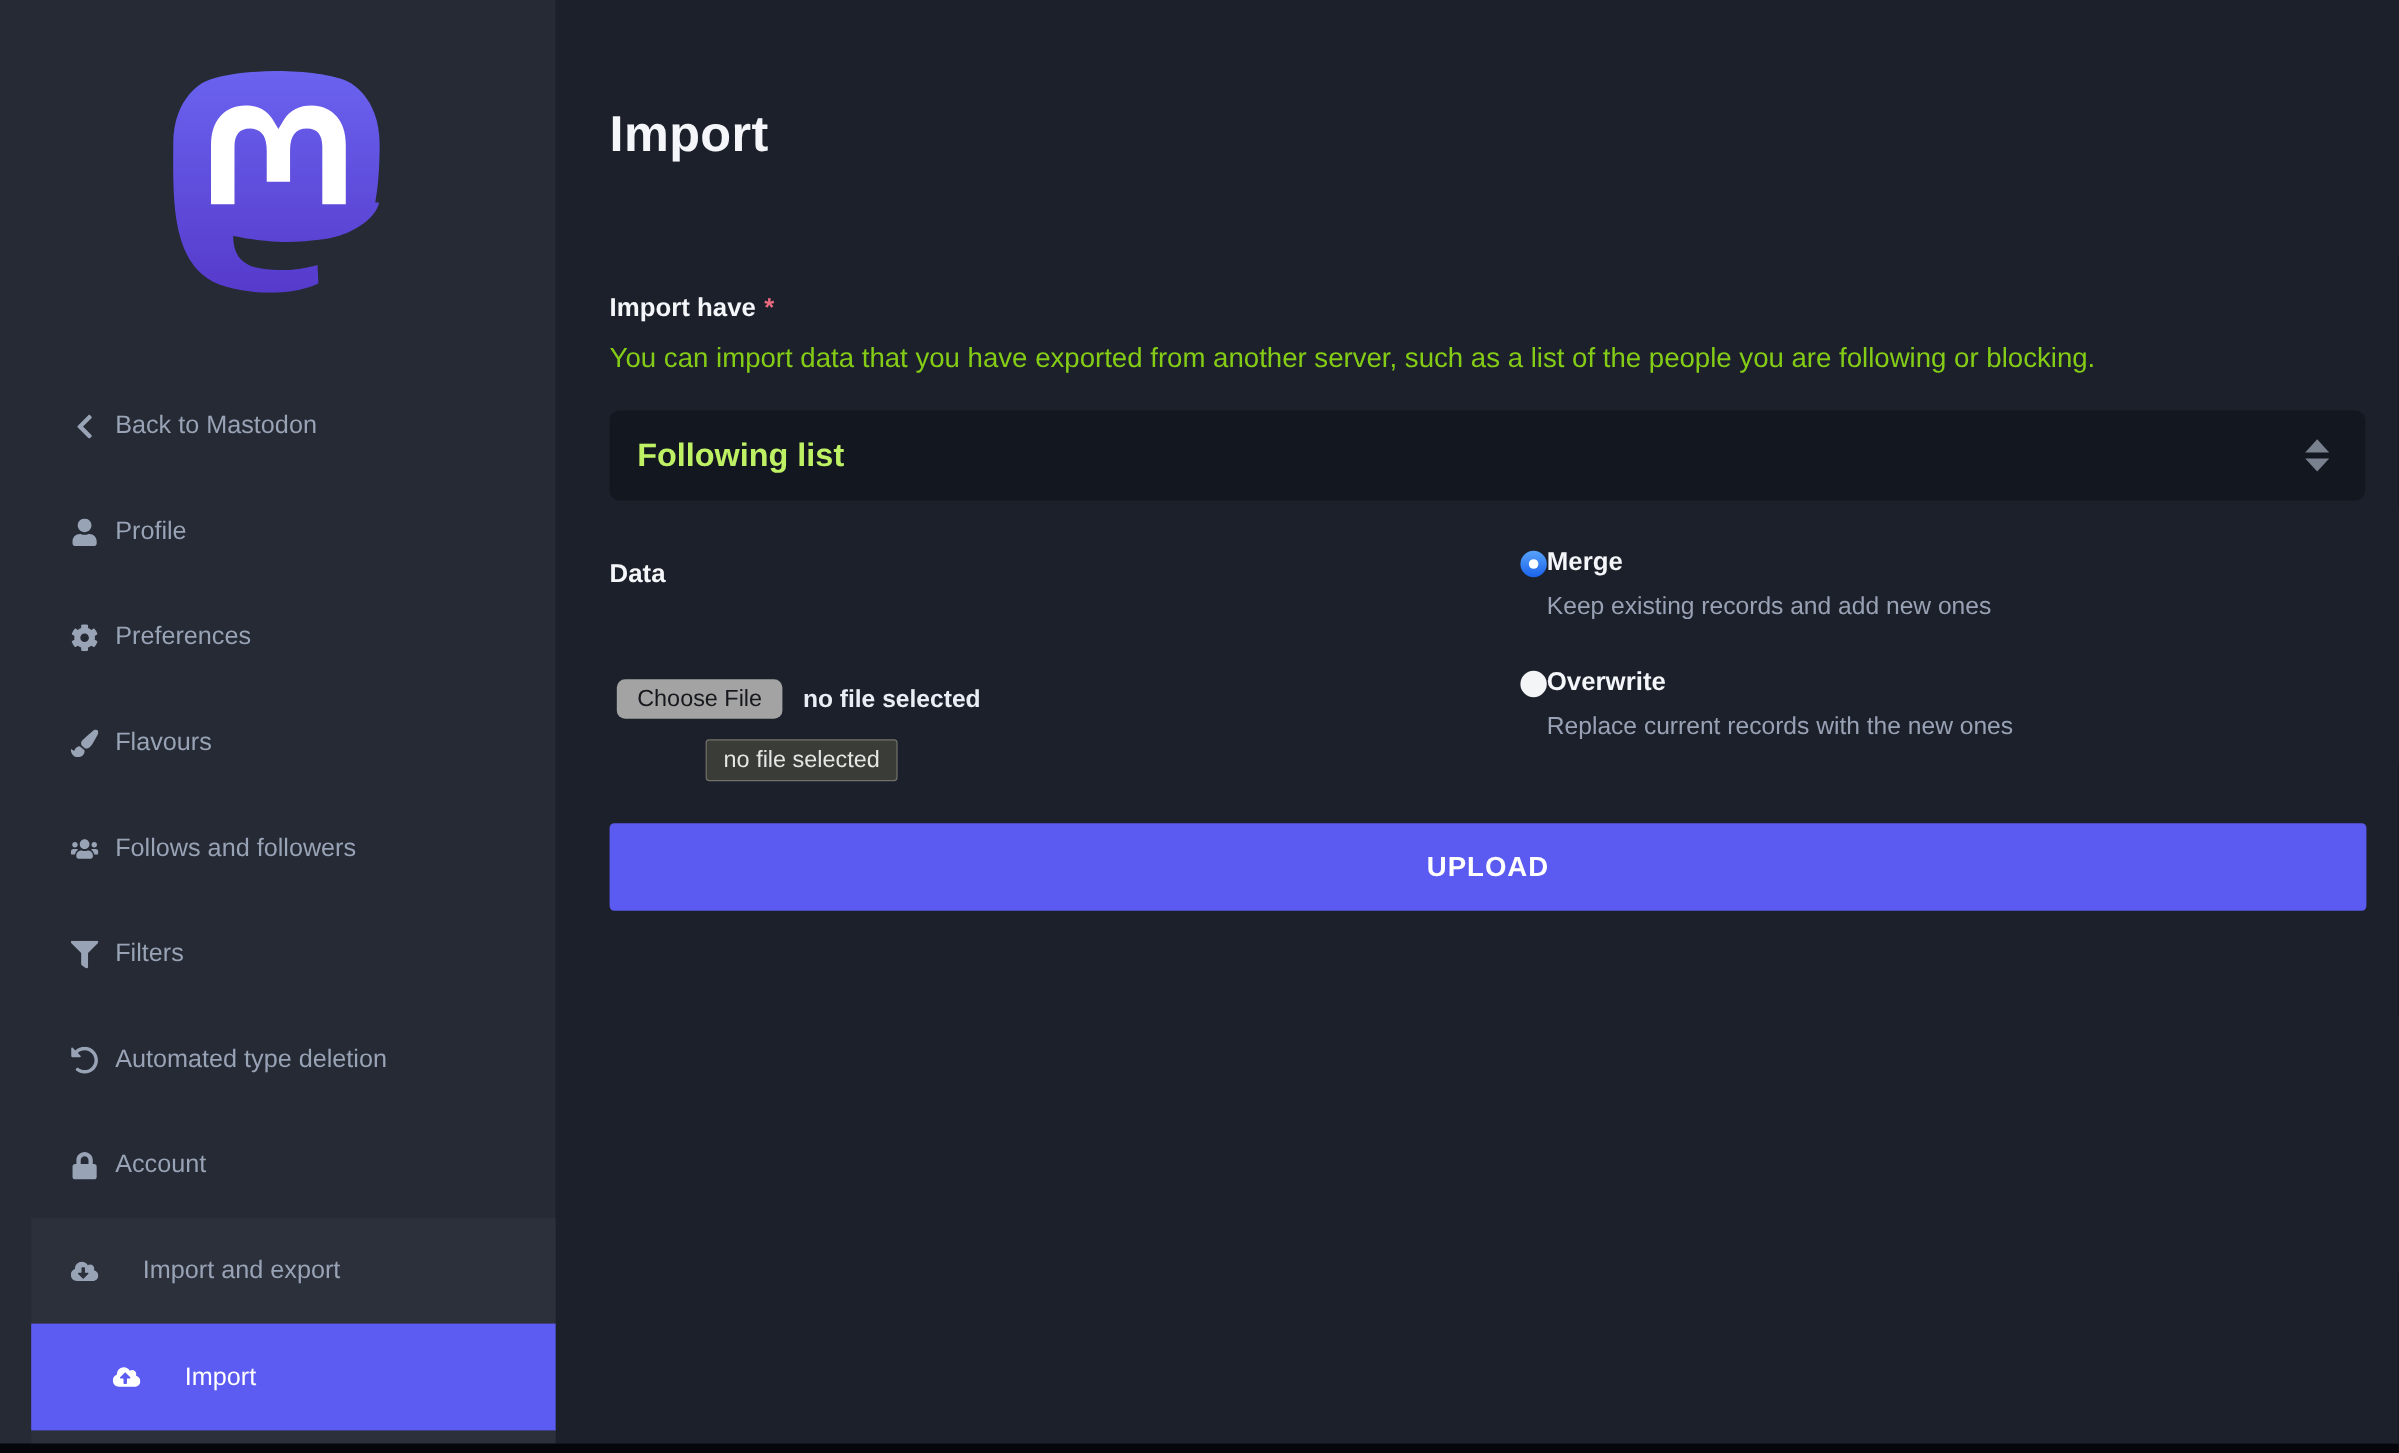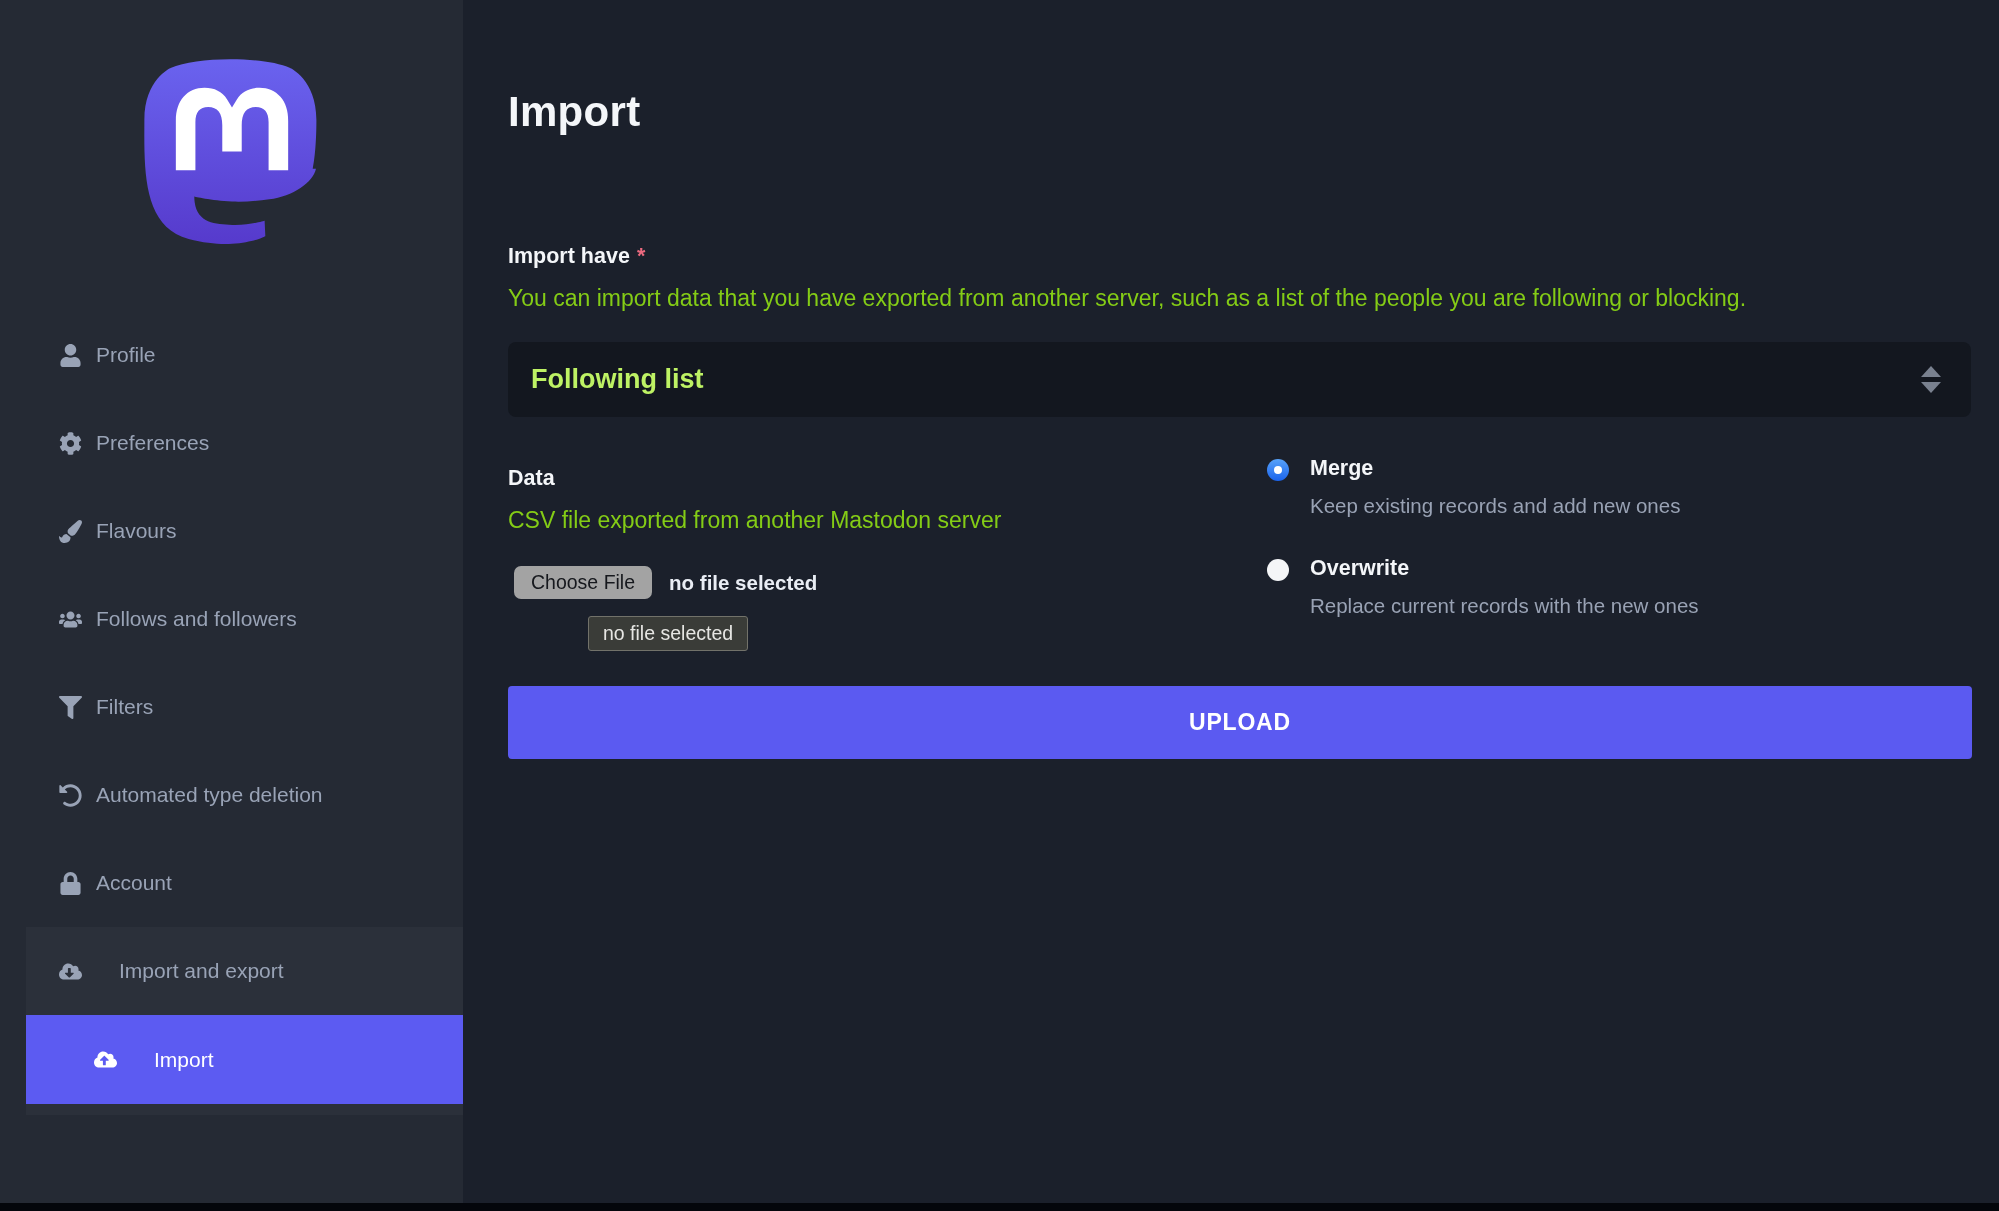--- a/index.html
+++ b/index.html
@@ -37,21 +37,21 @@
   .sort-arrows .up { width:0; height:0; border-left:10px solid transparent; border-right:10px solid transparent; border-bottom:11px solid #79818f; }
   .sort-arrows .down { width:0; height:0; border-left:10px solid transparent; border-right:10px solid transparent; border-top:11px solid #79818f; }
 
   .file-row { position:absolute; left:51px; top:566px; display:flex; align-items:center; gap:17px; }
   .choose-file-btn { background:#a3a3a3; color:#16181d; font-size:19.5px; font-family:inherit;
                      border:none; border-radius:7px; padding:5px 17px; height:33px; cursor:pointer; }
   .no-file-text { font-size:20.5px; font-weight:600; color:#e9edf4; }
   .file-tooltip { position:absolute; left:125px; top:616px; background:#3a3c38; border:1.5px solid #72726a;
                   border-radius:3px; padding:5px 14px; font-size:19.5px; color:#e6e6e3; white-space:nowrap; }
 
-  .radio-opt { position:absolute; display:flex; gap:21px; }
+  .radio-opt { position:absolute; display:flex; }
   .radio { width:22px; height:22px; border-radius:50%; flex:0 0 22px; margin-top:3px; cursor:pointer; position:relative; }
   .radio.selected { background:linear-gradient(#57a2f9,#1a63ec); }
   .radio.selected::after { content:""; position:absolute; left:7px; top:7px; width:8px; height:8px; border-radius:50%; background:#ffffff; }
   .radio.unselected { background:#f4f5f7; }
   .radio-texts .opt-label { font-size:21.5px; font-weight:700; color:#f4f6f9; }
   .radio-texts .opt-desc { font-size:20.5px; color:#99a2b4; margin-top:13px; }
 
   .upload-btn { position:absolute; left:45px; top:686px; width:1464px; height:73px; background:#5b5af1;
                 border:none; border-radius:4px; color:#ffffff; font-family:inherit; font-size:23px;
                 font-weight:700; letter-spacing:0.8px; cursor:pointer; }
@@ -69,20 +69,28 @@
             <stop offset="0" stop-color="#6a63ef"></stop>
             <stop offset="1" stop-color="#563acc"></stop>
           </linearGradient>
         </defs>
         <path fill="url(#mgrad)" d="M211.80734 139.0875c-3.18125 16.36625-28.4925 34.2775-57.5625 37.74875-15.15875 1.80875-30.08375 3.47125-45.99875 2.74125-26.0275-1.1925-46.565-6.2125-46.565-6.2125 0 2.53375 0.15625 4.94625 0.46875 7.2025 3.38375 25.68625 25.47 27.225 46.39125 27.9425 21.11625 0.7225 39.91875-5.20625 39.91875-5.20625l0.8675 19.09s-14.77 7.93125-41.08125 9.39c-14.50875 0.7975-32.52375-0.365-53.50625-5.91875C9.23234 213.82 1.40609 166.23125 0.20859 117.94375-0.15641 103.6075 0.06859 90.09125 0.06859 78.78125c0-49.37875 32.3525-63.8525 32.3525-63.8525C48.73609 7.4375 76.73484 4.24625 105.84234 4h0.715c29.10875 0.24625 57.125 3.4375 73.44125 10.92875 0 0 32.35125 14.47375 32.35125 63.8525 0 0 0.40625 36.43125-4.5425 60.25875"></path>
         <path fill="#ffffff" d="M177.50984 80.077v60.94125h-24.14375v-59.15c0-12.46875-5.24625-18.7975-15.74-18.7975-11.6025 0-17.4175 7.5075-17.4175 22.3525v32.37625H96.20734V85.42325c0-14.845-5.81625-22.3525-17.41875-22.3525-10.49375 0-15.74 6.32875-15.74 18.7975v59.15H38.90484V80.077c0-12.455 3.17125-22.3525 9.54125-29.675 6.56875-7.3225 15.17125-11.07625 25.85-11.07625 12.355 0 21.71125 4.74875 27.8975 14.2475l6.01375 10.08125 6.015-10.08125c6.185-9.49875 15.54125-14.2475 27.8975-14.2475 10.6775 0 19.28 3.75375 25.85 11.07625 6.36875 7.3225 9.54 17.22 9.54 29.675"></path>
       </svg>
     </div>
 
     <nav class="nav">
+      <div class="nav-item">
+        <span class="nicon">
+          <svg viewBox="0 0 320 512">
+              <path fill="currentColor" d="M34.52 239.03L228.87 44.69c9.37-9.37 24.57-9.37 33.94 0l22.67 22.67c9.36 9.36 9.37 24.52.04 33.9L131.49 256l154.02 154.75c9.34 9.38 9.32 24.54-.04 33.9l-22.67 22.67c-9.37 9.37-24.57 9.37-33.94 0L34.52 272.97c-9.37-9.37-9.37-24.57 0-33.94z"></path>
+            </svg>
+        </span>
+        <span class="nlabel">Back to Mastodon</span>
+      </div>
 
       <div class="nav-item">
         <span class="nicon">
           <svg viewBox="0 0 448 512">
               <path fill="currentColor" d="M224 256c70.7 0 128-57.3 128-128S294.7 0 224 0 96 57.3 96 128s57.3 128 128 128zm89.6 32h-16.7c-22.2 10.2-46.9 16-72.9 16s-50.6-5.8-72.9-16h-16.7C60.2 288 0 348.2 0 422.4V464c0 26.5 21.5 48 48 48h352c26.5 0 48-21.5 48-48v-41.6c0-74.2-60.2-134.4-134.4-134.4z"></path>
             </svg>
         </span>
         <span class="nlabel">Profile</span>
       </div>
 
@@ -171,21 +179,20 @@
 
     <div class="select-box">
       <span class="sel-text">Following list</span>
       <span class="sort-arrows">
           <span class="up"></span>
           <span class="down"></span>
         </span>
     </div>
 
     <div class="field-label" style="left:45px; top:466px;">Data</div>
-    <p class="hint" style="left:45px; top:507px;">CSV file exported from another Mastodon server</p>
 
     <div class="file-row">
       <button class="choose-file-btn">Choose File</button>
       <span class="no-file-text">no file selected</span>
     </div>
     <div class="file-tooltip">no file selected</div>
 
     <div class="radio-opt" style="left:804px; top:456px;">
       <span class="radio selected"></span>
       <span class="radio-texts">

